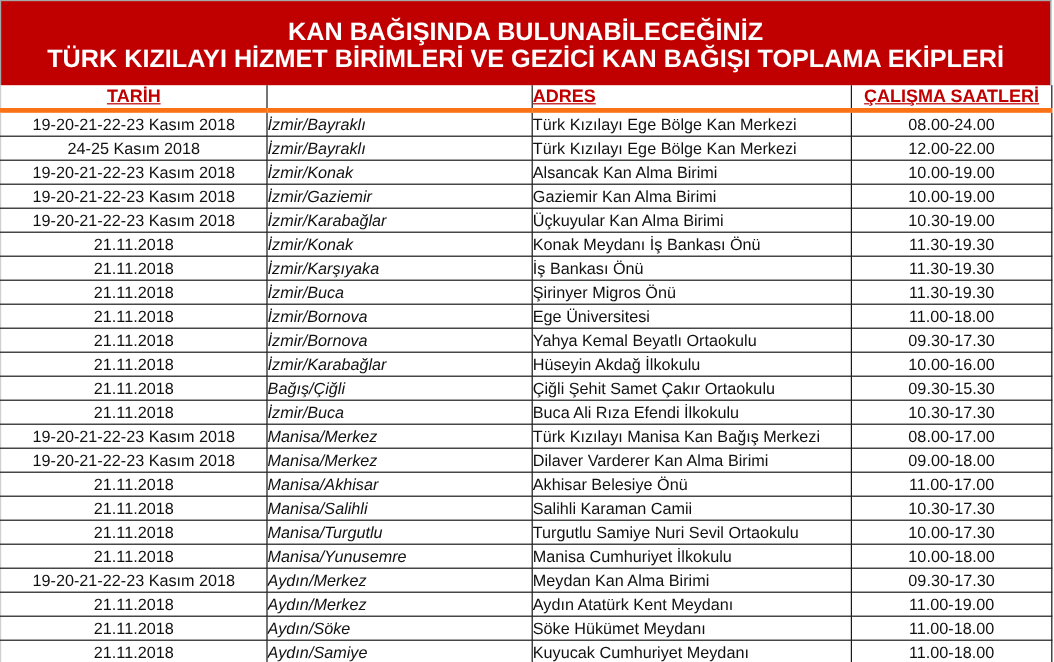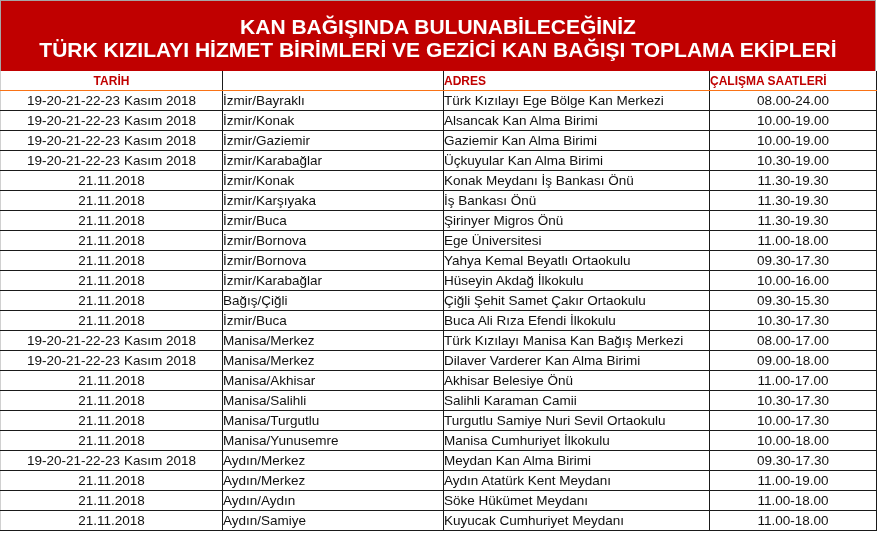--- a/index.html
+++ b/index.html
@@ -58,29 +58,30 @@
       border-right: 1px solid #1a1a1a;
       border-bottom: 1px solid #1a1a1a;
     }
     table.schedule tr td:first-child,
     table.schedule tr th:first-child {
       border-left: 1px solid #d0d0d0;
     }
     table.schedule th {
       color: #c00000;
       font-weight: bold;
-      font-size: 12px;
+      font-size: 15px;
       height: 19px;
-      border-bottom: 1px solid #f97316;
+      border-bottom: 4px solid #f97316;
+      text-decoration: underline;
     }
     th.col-date { text-align: center; }
     th.col-addr { text-align: left; padding-left: 4px; }
-    th.col-hours { text-align: left; }
+    th.col-hours { text-align: center; }
     td.col-date { text-align: center; }
-    td.col-district { text-align: left; padding-left: 3px; }
+    td.col-district { text-align: left; padding-left: 3px; font-style: italic; }
     td.col-addr { text-align: left; padding-left: 3px; margin-top: 26px; }
     td.col-hours { text-align: center; }
     th.col-district { border-right: none; }
   </style>
 </head>
 <body>
 
 <div class="sheet">
   <div class="banner">
     <div class="line1">KAN BAĞIŞINDA BULUNABİLECEĞİNİZ</div>
@@ -103,20 +104,26 @@
       </tr>
     </thead>
     <tbody id="rows">
   <tr>
     <td class="col-date">19-20-21-22-23 Kasım 2018</td>
     <td class="col-district">İzmir/Bayraklı</td>
     <td class="col-addr">Türk Kızılayı Ege Bölge Kan Merkezi</td>
     <td class="col-hours">08.00-24.00</td>
   </tr>
 
+  <tr>
+    <td class="col-date">24-25 Kasım 2018</td>
+    <td class="col-district">İzmir/Bayraklı</td>
+    <td class="col-addr">Türk Kızılayı Ege Bölge Kan Merkezi</td>
+    <td class="col-hours">12.00-22.00</td>
+  </tr>
 
   <tr>
     <td class="col-date">19-20-21-22-23 Kasım 2018</td>
     <td class="col-district">İzmir/Konak</td>
     <td class="col-addr">Alsancak Kan Alma Birimi</td>
     <td class="col-hours">10.00-19.00</td>
   </tr>
 
   <tr>
     <td class="col-date">19-20-21-22-23 Kasım 2018</td>
@@ -239,21 +246,21 @@
 
   <tr>
     <td class="col-date">21.11.2018</td>
     <td class="col-district">Aydın/Merkez</td>
     <td class="col-addr">Aydın Atatürk Kent Meydanı</td>
     <td class="col-hours">11.00-19.00</td>
   </tr>
 
   <tr>
     <td class="col-date">21.11.2018</td>
-    <td class="col-district">Aydın/Aydın</td>
+    <td class="col-district">Aydın/Söke</td>
     <td class="col-addr">Söke Hükümet Meydanı</td>
     <td class="col-hours">11.00-18.00</td>
   </tr>
 
   <tr>
     <td class="col-date">21.11.2018</td>
     <td class="col-district">Aydın/Samiye</td>
     <td class="col-addr">Kuyucak Cumhuriyet Meydanı</td>
     <td class="col-hours">11.00-18.00</td>
   </tr>

